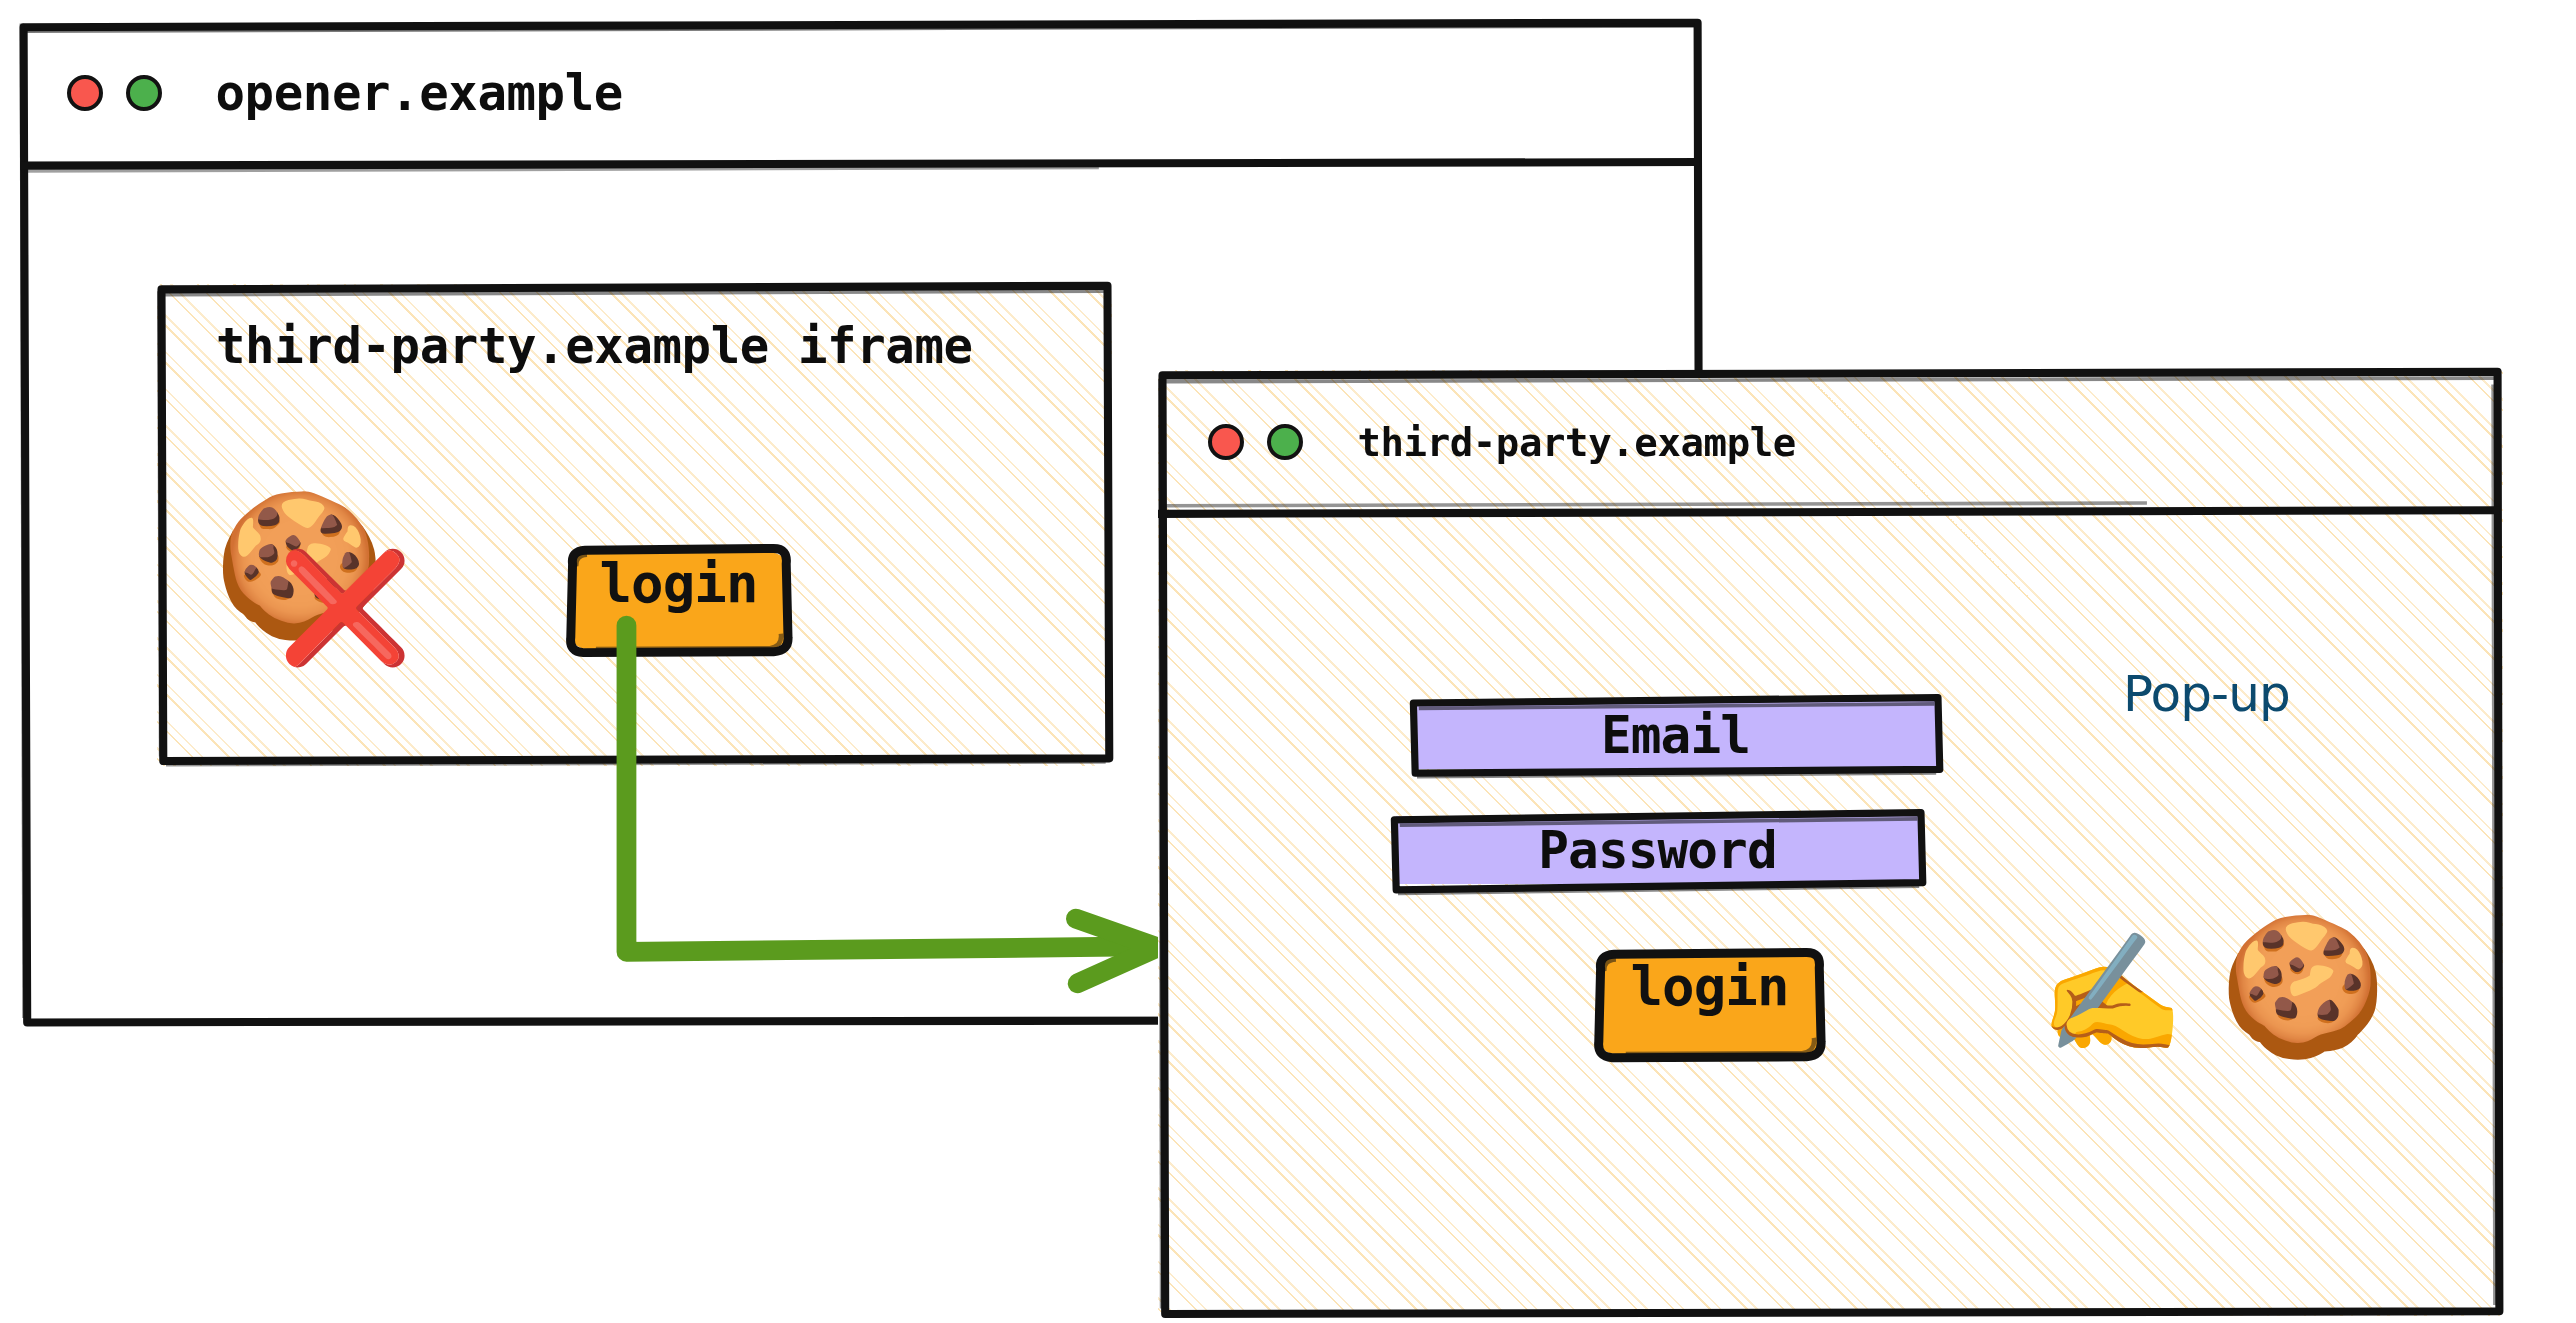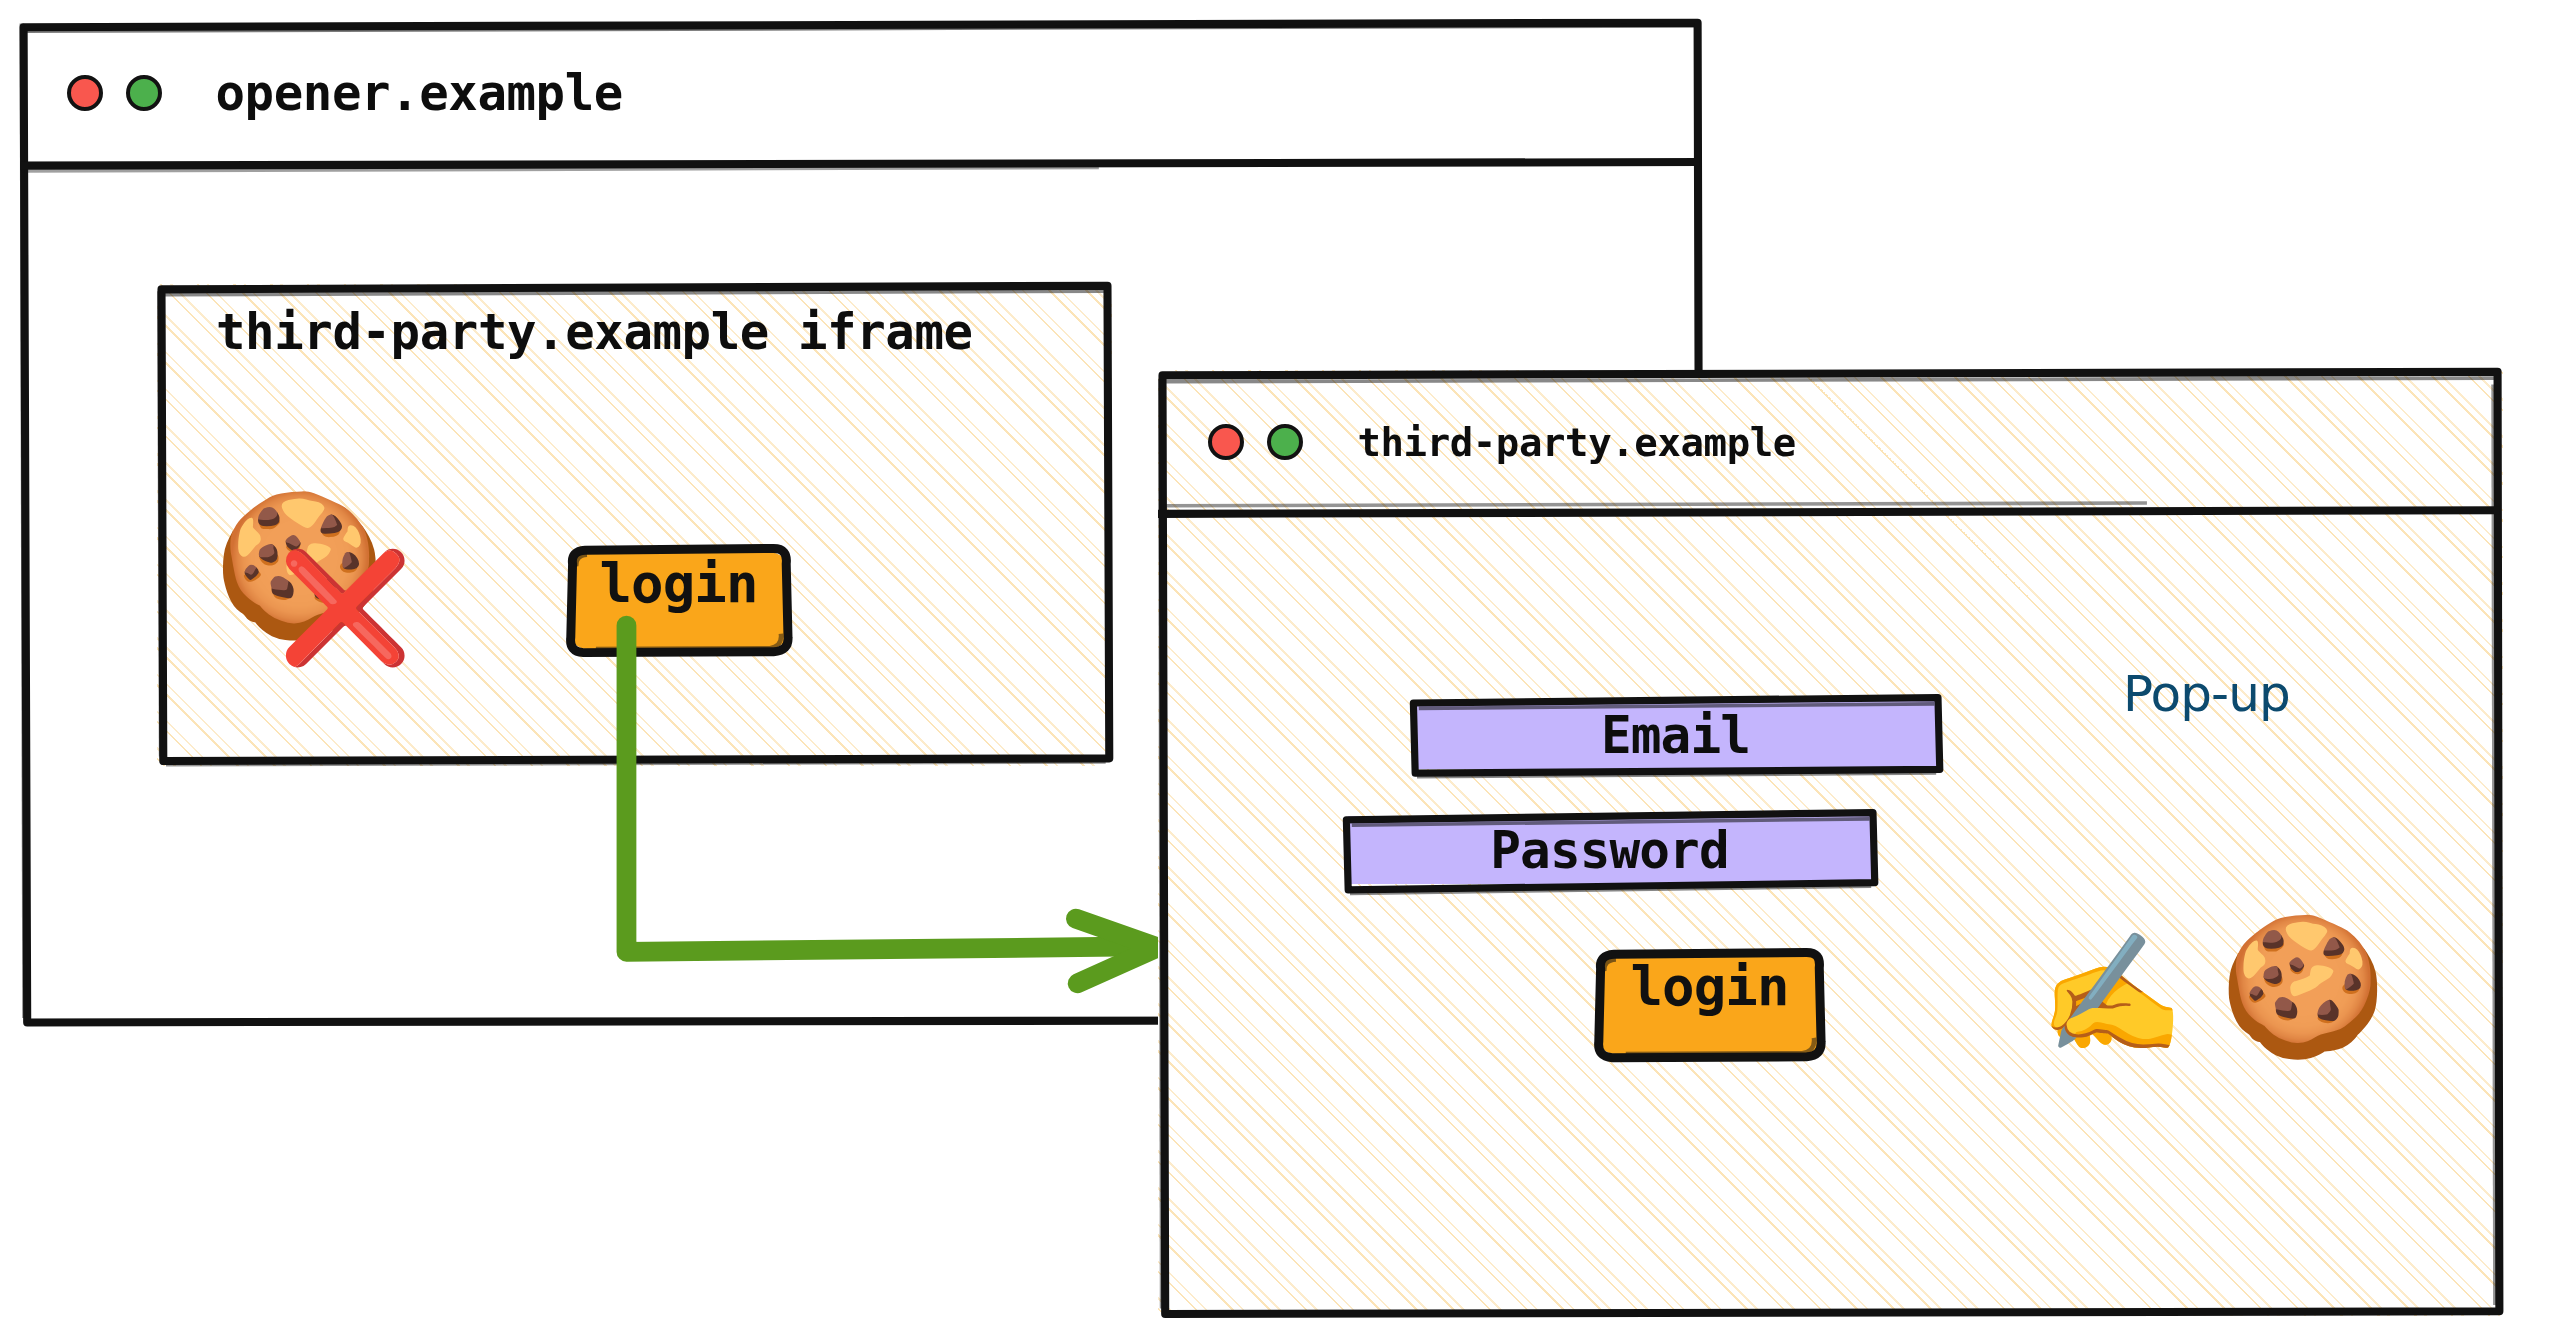--- a/index.html
+++ b/index.html
@@ -97,21 +97,21 @@
   #iframe-box {
     position: absolute;
     left: 137px;
     top: 264px;
     width: 955px;
     height: 482px;
   }
   #iframe-title {
     position: absolute;
     left: 59px;
-    top: 20px;
+    top: 34px;
     font-size: 49px;
     font-weight: 700;
     color: #0d0d0d;
     letter-spacing: -0.4px;
     white-space: nowrap;
     font-family: "DejaVu Sans Mono", "Liberation Mono", monospace;
   }
 
   .emoji {
     position: absolute;
@@ -213,21 +213,21 @@
     position: relative;
     z-index: 3;
     font-size: 51px;
     font-weight: 700;
     color: #0d0d0d;
     font-family: "DejaVu Sans Mono", "Liberation Mono", monospace;
     letter-spacing: -0.9px;
   }
 
   #email-field    { left: 1415px; top: 701px;  width: 521px; height: 68px; }
-  #password-field { left: 1348px; top: 816px;  width: 523px; height: 68px; }
+  #password-field { left: 1396px; top: 816px;  width: 523px; height: 68px; }
 
   #popup-label {
     position: absolute;
     left: 2123px;
     top: 665px;
     font-size: 50px;
     font-family: "DejaVu Sans", "Liberation Sans", sans-serif;
     font-weight: 400;
     color: #0c4a6e;
     white-space: nowrap;

